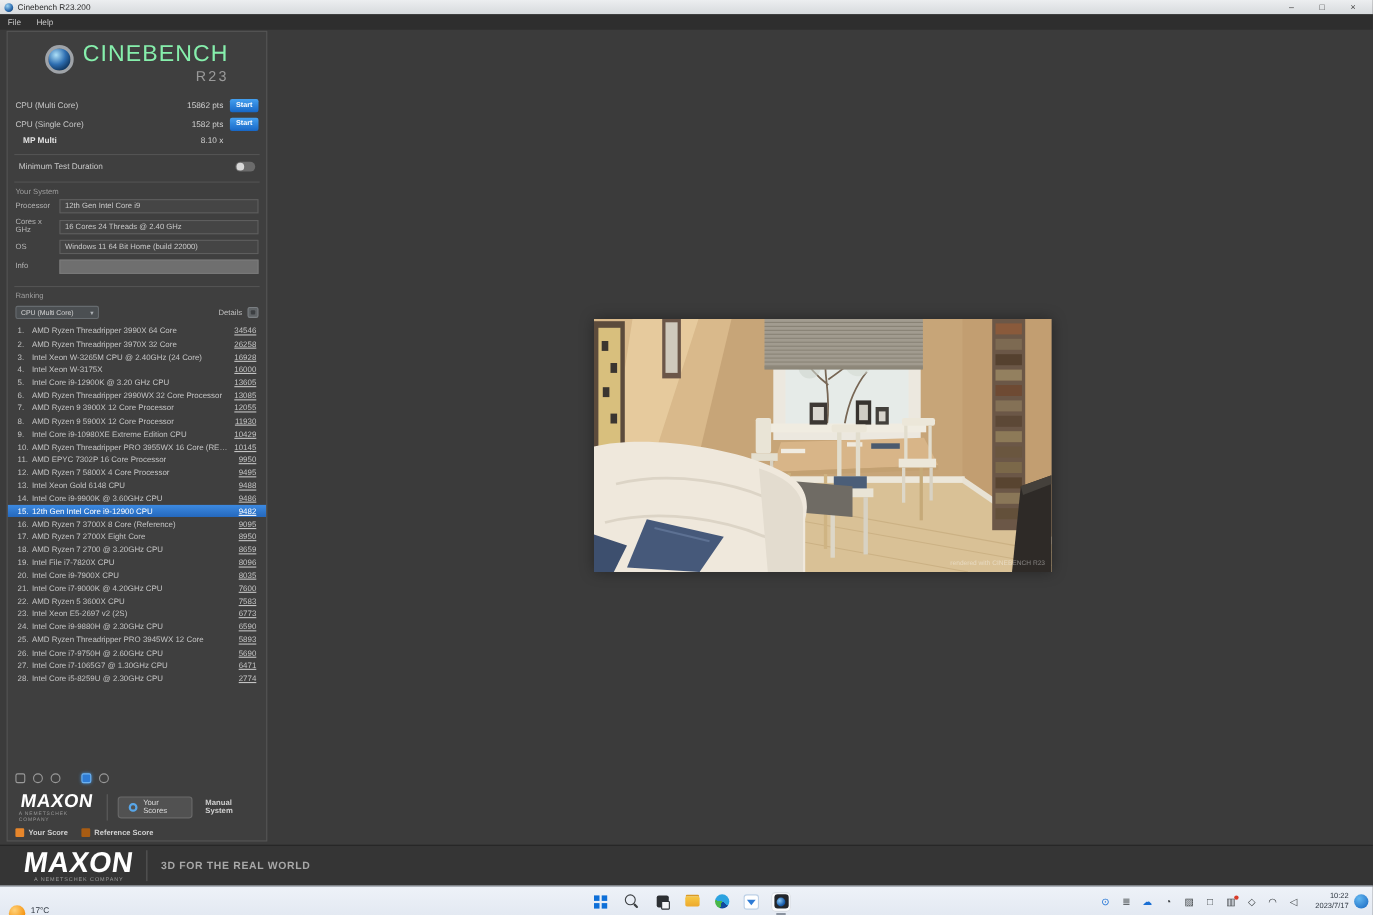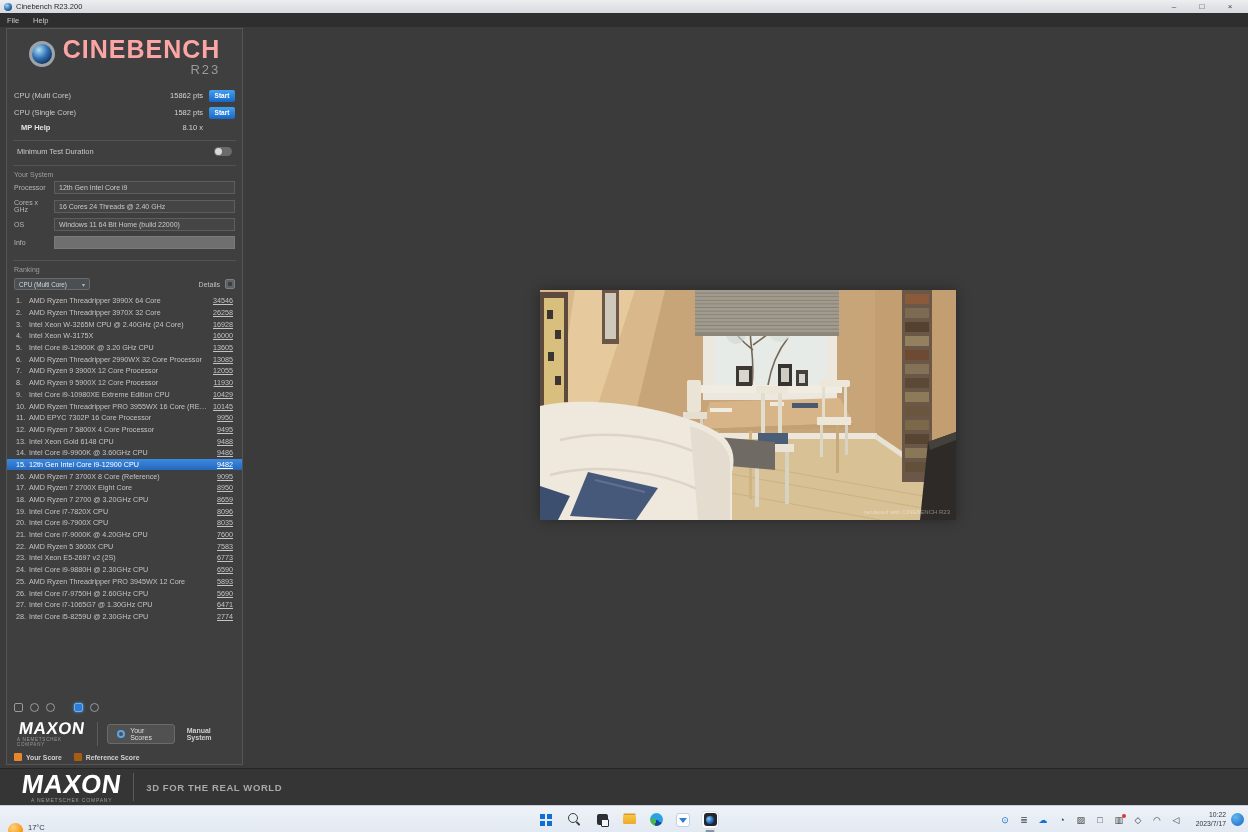--- a/index.html
+++ b/index.html
@@ -21,21 +21,21 @@
     display:flex;align-items:center;gap:14px;padding:0 7px;font-size:7.5px;color:#c9c9c9;}
 
   
   .sidebar{position:absolute;left:6px;top:28px;width:237px;height:737px;
     background:#3f3f3f;border:1px solid #555;display:flex;flex-direction:column;}
   .logo-row{margin:8px 0 4px 0;display:flex;justify-content:center;align-items:flex-start;height:46px;}
   .cb-orb{width:26px;height:26px;border-radius:50%;margin:4px 8px 0 0;
     border:3px solid #9fa3a8;
     background:radial-gradient(circle at 35% 30%,#aee0f7,#2f6fb2 45%,#123a66 75%,#0a1f3a);}
   .cb-text{display:flex;flex-direction:column;align-items:flex-end;}
-  .cb-title{font-size:25px;font-weight:700;color:#fca5a5;letter-spacing:1px;line-height:24px;}
+  .cb-title{font-size:21px;font-weight:400;color:#86efac;letter-spacing:1px;line-height:24px;}
   .cb-ver{font-size:13px;color:#9a9a9a;letter-spacing:2px;margin-top:1px;}
 
   .test-row{display:flex;align-items:center;height:17px;padding:0 7px;font-size:7.5px;color:#c8c8c8;}
   .test-row .val{margin-left:auto;color:#d2d2d2;}
   .btn-start{margin-left:6px;width:26px;height:12px;border-radius:2px;border:none;
     background:linear-gradient(#44a0f0,#1767c6);color:#fff;font-size:6.5px;font-weight:700;
     display:flex;align-items:center;justify-content:center;cursor:pointer;}
   .mp-row{display:flex;align-items:center;height:13px;padding:0 7px 0 14px;
     font-size:7.5px;font-weight:700;color:#e2e2e2;}
   .mp-row .val{margin-left:auto;margin-right:32px;font-weight:400;color:#d2d2d2;}
@@ -177,21 +177,21 @@
       <span>CPU (Multi Core)</span>
       <span class="val">15862 pts</span>
       <button class="btn-start">Start</button>
     </div>
     <div class="test-row">
       <span>CPU (Single Core)</span>
       <span class="val">1582 pts</span>
       <button class="btn-start">Start</button>
     </div>
     <div class="mp-row">
-      <span>MP Help</span>
+      <span>MP Multi</span>
       <span class="val">8.10 x</span>
     </div>
 
     <div class="divider"></div>
     <div class="toggle-row">
       <span>Minimum Test Duration</span>
       <span class="toggle"></span>
     </div>
     <div class="divider"></div>
 
@@ -313,21 +313,21 @@
           <span class="nm">AMD Ryzen 7 2700X Eight Core</span>
           <span class="sc">8950</span>
         </div>
         <div class="rank-row">
           <span class="rk">18.</span>
           <span class="nm">AMD Ryzen 7 2700 @ 3.20GHz CPU</span>
           <span class="sc">8659</span>
         </div>
         <div class="rank-row">
           <span class="rk">19.</span>
-          <span class="nm">Intel Core i7-7820X CPU</span>
+          <span class="nm">Intel File i7-7820X CPU</span>
           <span class="sc">8096</span>
         </div>
         <div class="rank-row">
           <span class="rk">20.</span>
           <span class="nm">Intel Core i9-7900X CPU</span>
           <span class="sc">8035</span>
         </div>
         <div class="rank-row">
           <span class="rk">21.</span>
           <span class="nm">Intel Core i7-9000K @ 4.20GHz CPU</span>

